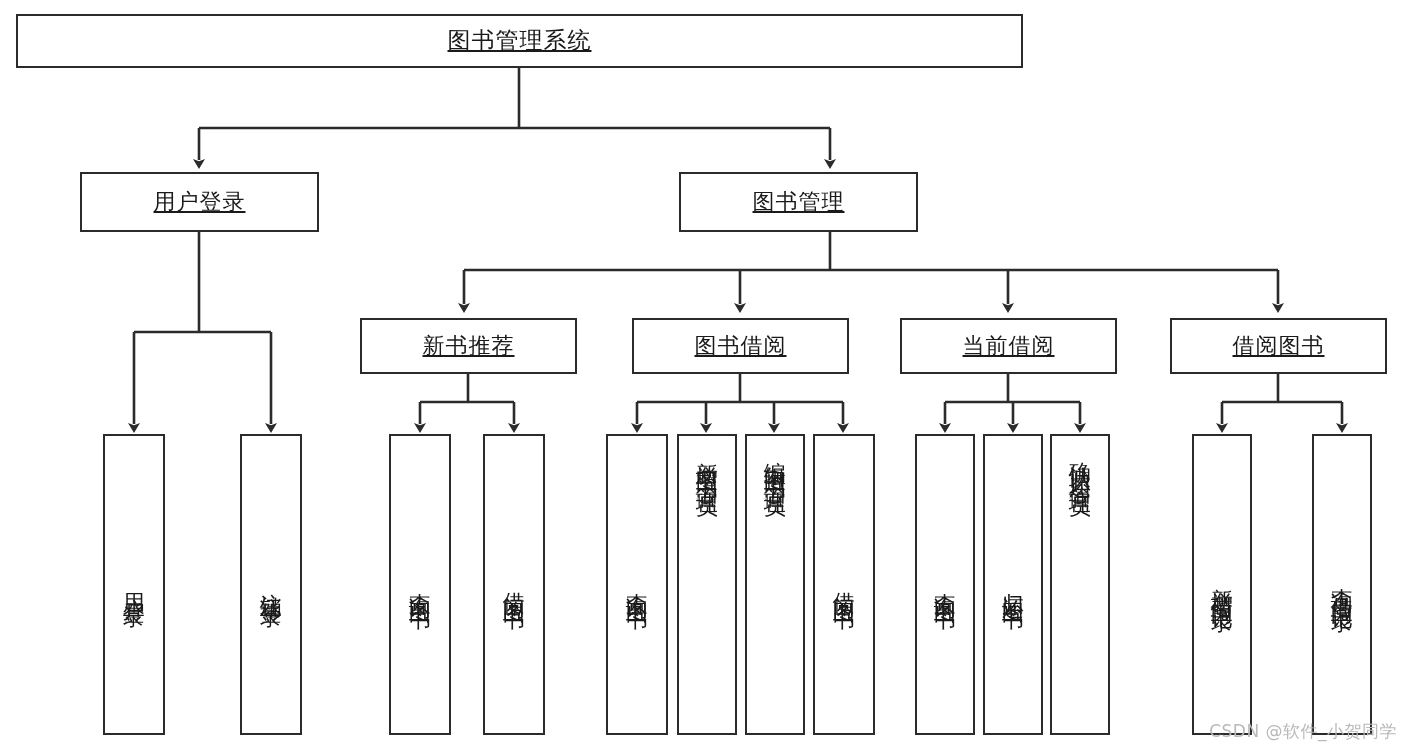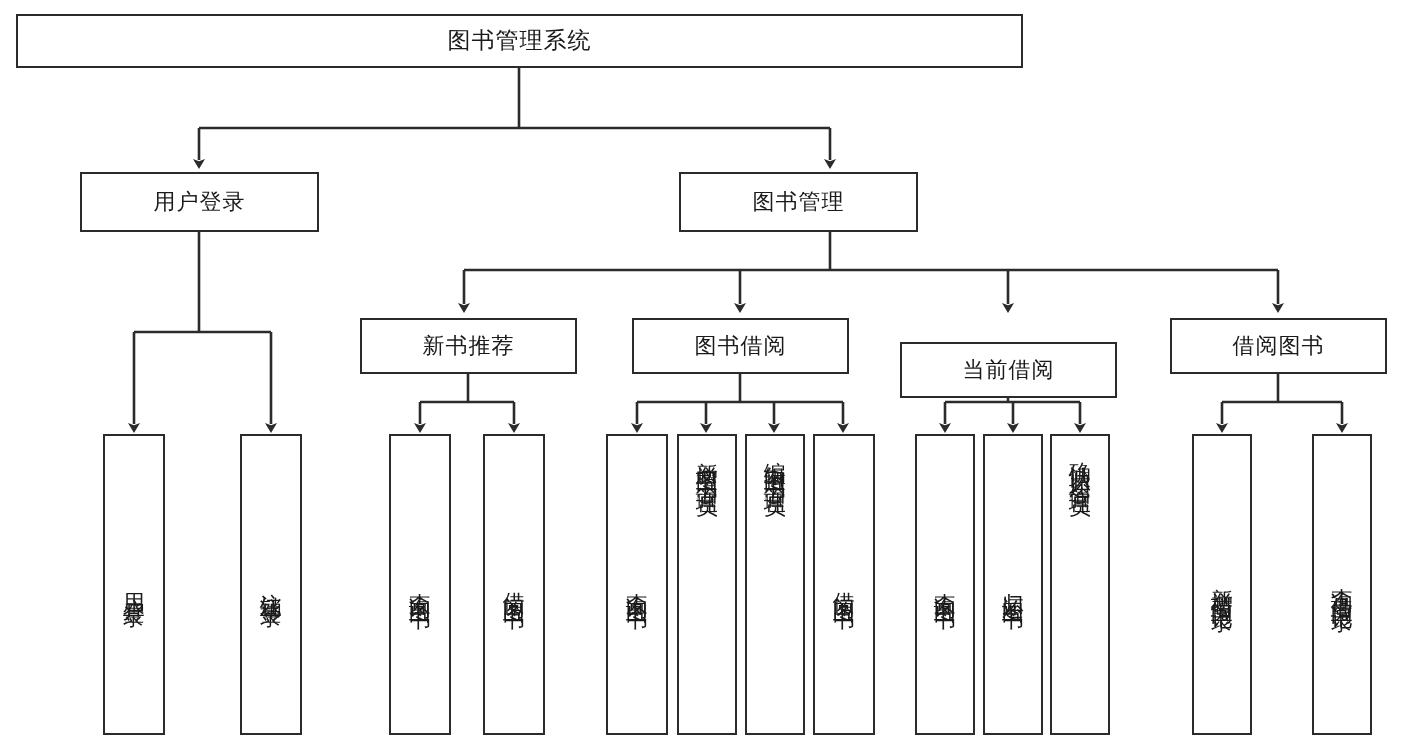--- a/index.html
+++ b/index.html
@@ -34,20 +34,21 @@
     display: flex;
     align-items: center;
     justify-content: center;
     color: #1a1a1a;
     z-index: 2;
   }
   .node-h {
     font-size: 22px;
     letter-spacing: 1px;
     line-height: 1.2;
+    text-decoration: underline;
   }
   .node-root {
     font-size: 23px;
   }
   .node-v {
     writing-mode: vertical-rl;
     text-orientation: upright;
     font-size: 22px;
     letter-spacing: 5px;
     line-height: 1.15;
@@ -148,21 +149,21 @@
   <div class="node node-h" style="left:679px; top:172px; width:239px; height:60px;">
     <span>图书管理</span>
   </div>
 
   <div class="node node-h" style="left:360px; top:318px; width:217px; height:56px;">
     <span>新书推荐</span>
   </div>
   <div class="node node-h" style="left:632px; top:318px; width:217px; height:56px;">
     <span>图书借阅</span>
   </div>
-  <div class="node node-h" style="left:900px; top:318px; width:217px; height:56px;margin-top:24px;">
+  <div class="node node-h" style="left:900px; top:318px; width:217px; height:56px;">
     <span>当前借阅</span>
   </div>
   <div class="node node-h" style="left:1170px; top:318px; width:217px; height:56px;">
     <span>借阅图书</span>
   </div>
 
   <div class="node node-v" style="left:103px; top:434px; width:62px; height:301px;">
     <span>用户登录</span>
   </div>
   <div class="node node-v" style="left:240px; top:434px; width:62px; height:301px;">
@@ -199,14 +200,15 @@
     <span>确认归还（管理员）</span>
   </div>
 
   <div class="node node-v" style="left:1192px; top:434px; width:60px; height:301px;">
     <span>新增借阅记录</span>
   </div>
   <div class="node node-v" style="left:1312px; top:434px; width:60px; height:301px;">
     <span>查询借阅记录</span>
   </div>
 
+  <div class="watermark">CSDN @软件_小贺同学</div>
 
 </div>
 
 </body></html>

